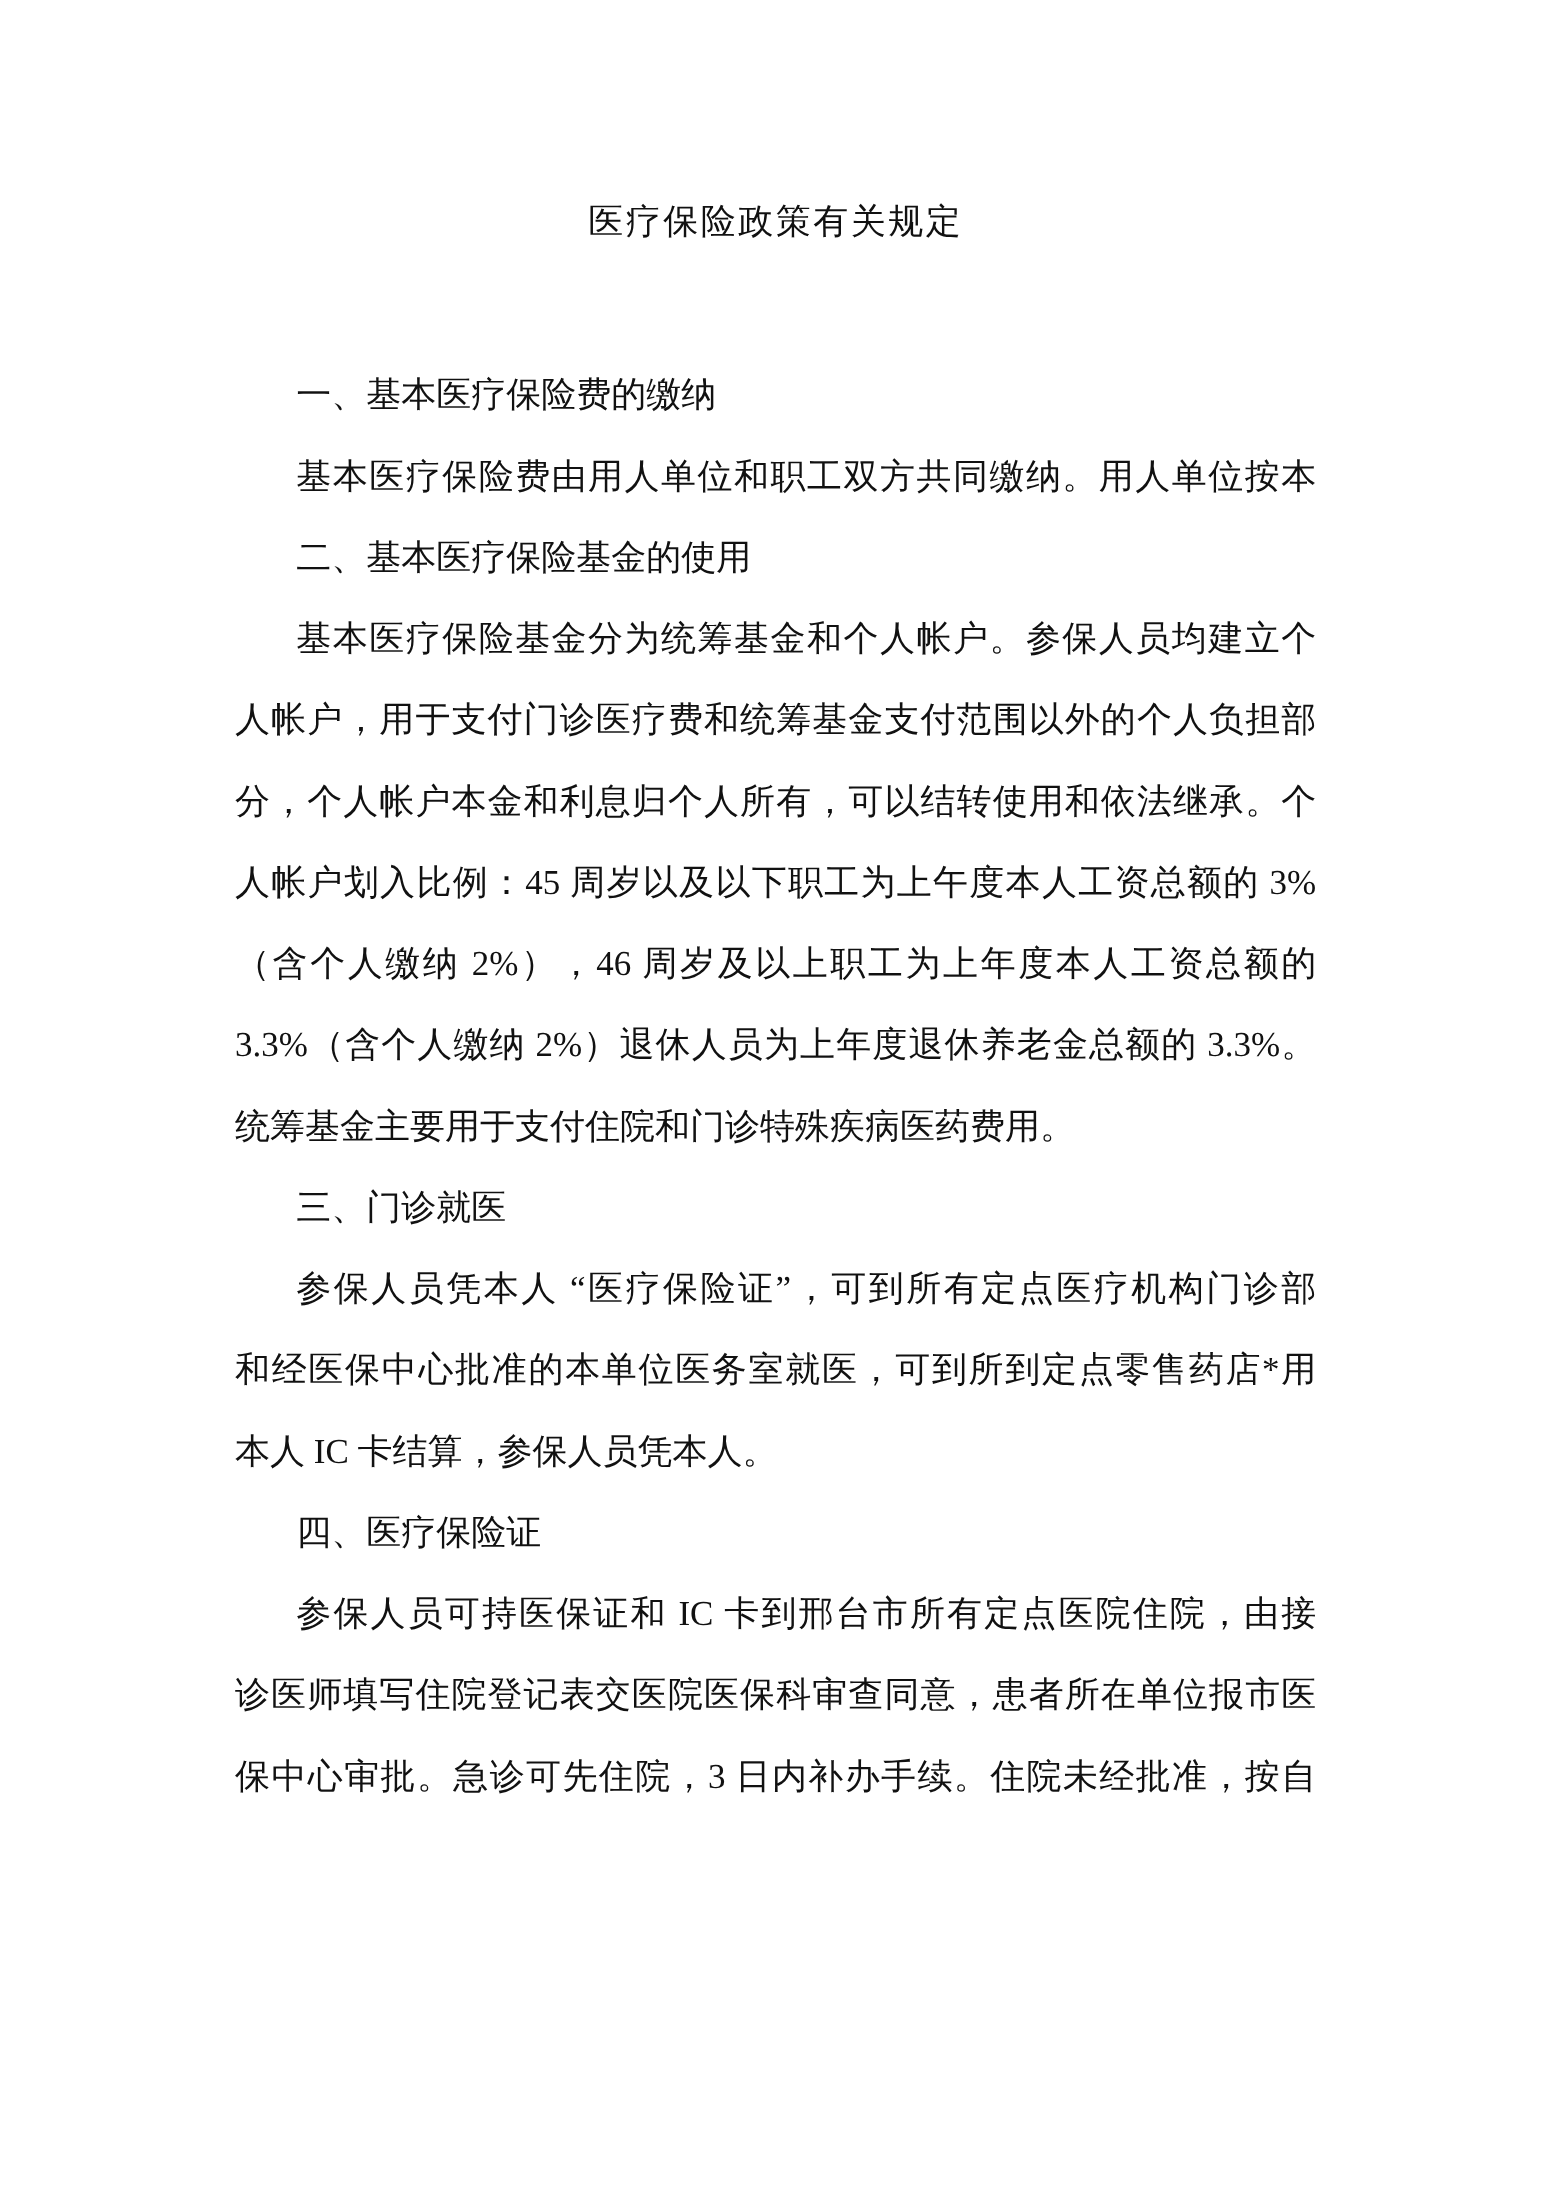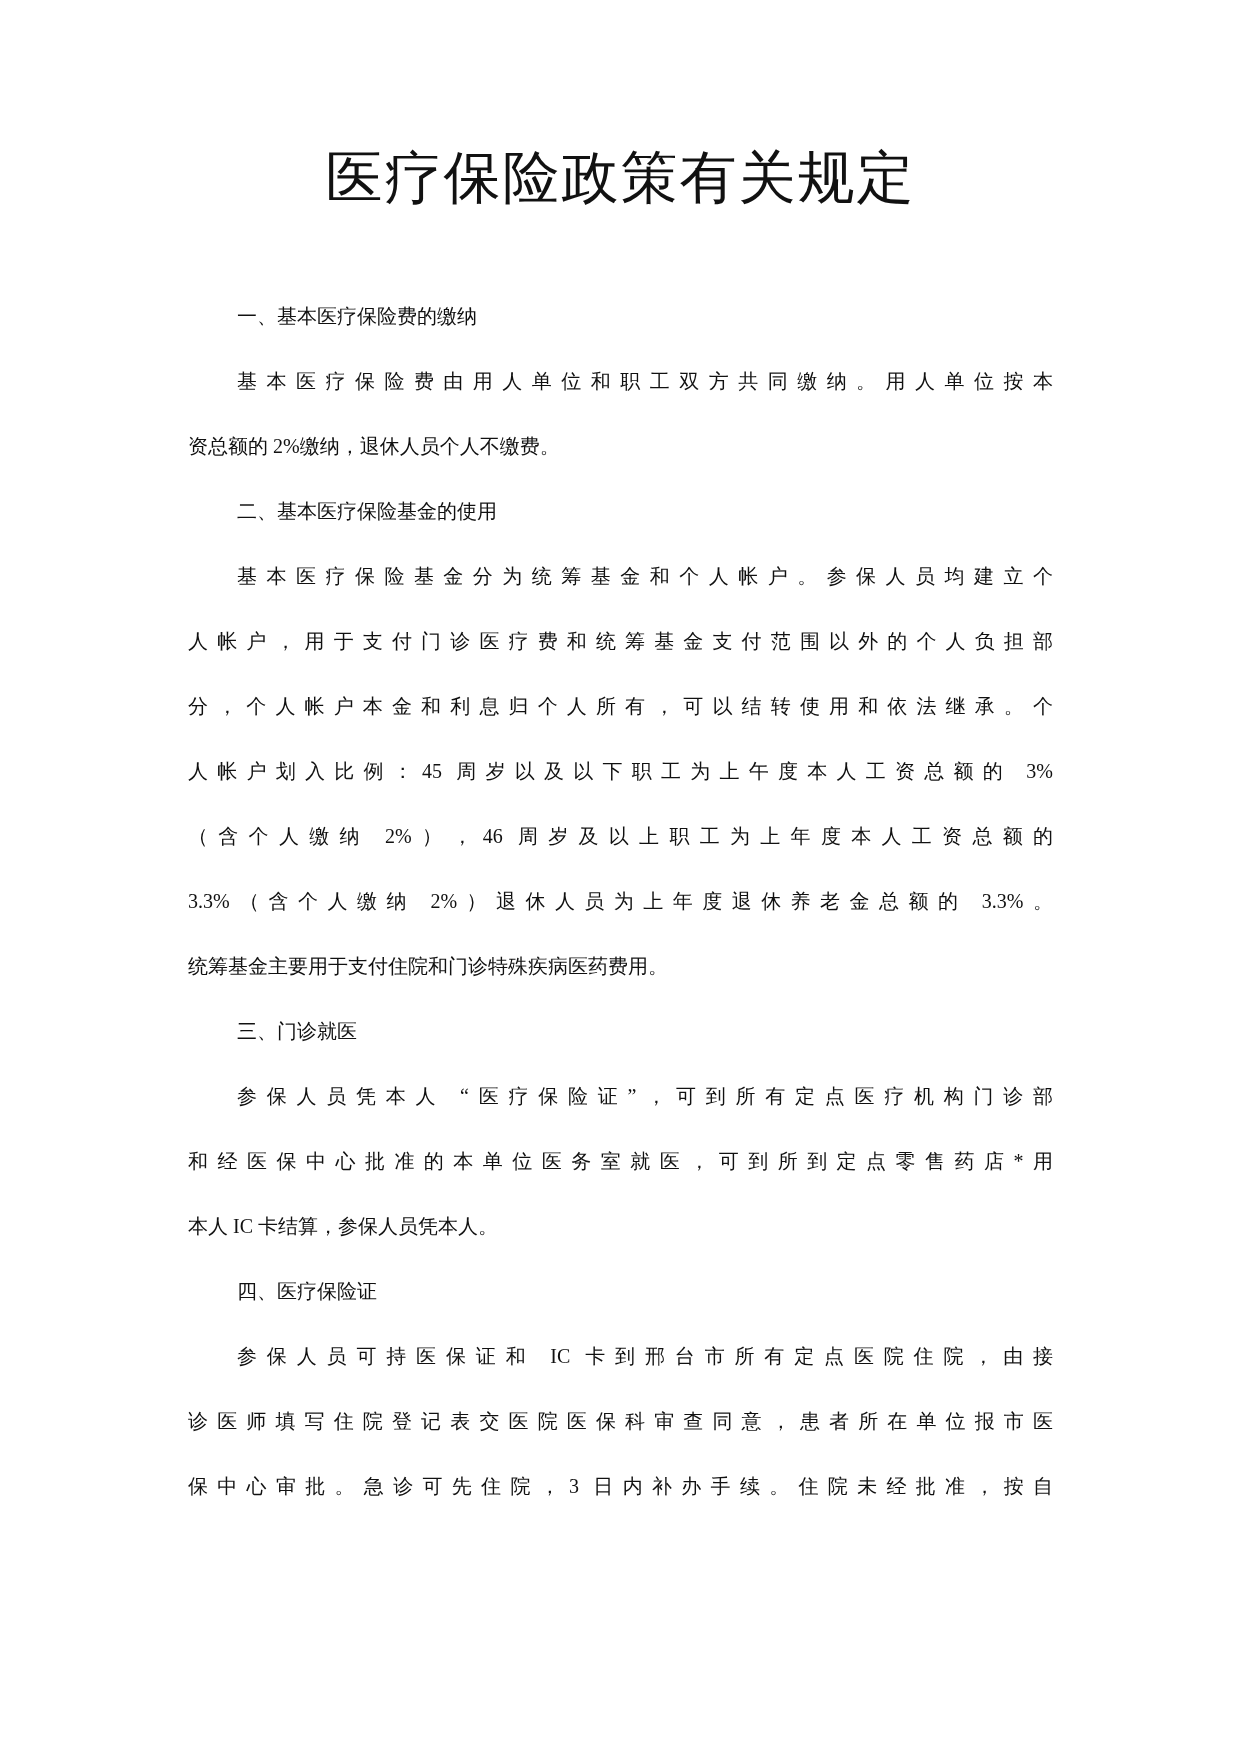--- a/index.html
+++ b/index.html
@@ -13,34 +13,34 @@
     height: 1754px;
     background: #ffffff;
     overflow: hidden;
     font-family: "Liberation Serif", "DejaVu Serif", serif;
     color: #111111;
   }
   .doc-title {
     margin: 148px 0 0 0;
     padding: 0;
     text-align: center;
-    font-size: 57px;
+    font-size: 28px;
     font-weight: normal;
     line-height: 60px;
     letter-spacing: 2px;
     color: #111111;
   }
   .content {
     width: 865px;
     margin: 76px auto 0 auto;
   }
   .line {
     margin: 0;
     padding: 0;
-    font-size: 20px;
+    font-size: 28px;
     line-height: 65px;
     height: 65px;
     white-space: nowrap;
     color: #111111;
   }
   .indent {
     text-indent: 49px;
   }
   .fill {
     white-space: normal;
@@ -52,21 +52,20 @@
 <body>
 
 <div class="page">
 
   <h1 class="doc-title">医疗保险政策有关规定</h1>
 
   <div class="content">
 
     <p class="line indent">一、基本医疗保险费的缴纳</p>
     <p class="line indent fill">基本医疗保险费由用人单位和职工双方共同缴纳。用人单位按本</p>
-    <p class="line">资总额的 2%缴纳，退休人员个人不缴费。</p>
 
     <p class="line indent">二、基本医疗保险基金的使用</p>
     <p class="line indent fill">基本医疗保险基金分为统筹基金和个人帐户。参保人员均建立个</p>
     <p class="line fill">人帐户，用于支付门诊医疗费和统筹基金支付范围以外的个人负担部</p>
     <p class="line fill">分，个人帐户本金和利息归个人所有，可以结转使用和依法继承。个</p>
     <p class="line fill">人帐户划入比例：45 周岁以及以下职工为上午度本人工资总额的 3%</p>
     <p class="line fill">（含个人缴纳 2%），46 周岁及以上职工为上年度本人工资总额的</p>
     <p class="line fill">3.3%（含个人缴纳 2%）退休人员为上年度退休养老金总额的 3.3%。</p>
     <p class="line">统筹基金主要用于支付住院和门诊特殊疾病医药费用。</p>
 

